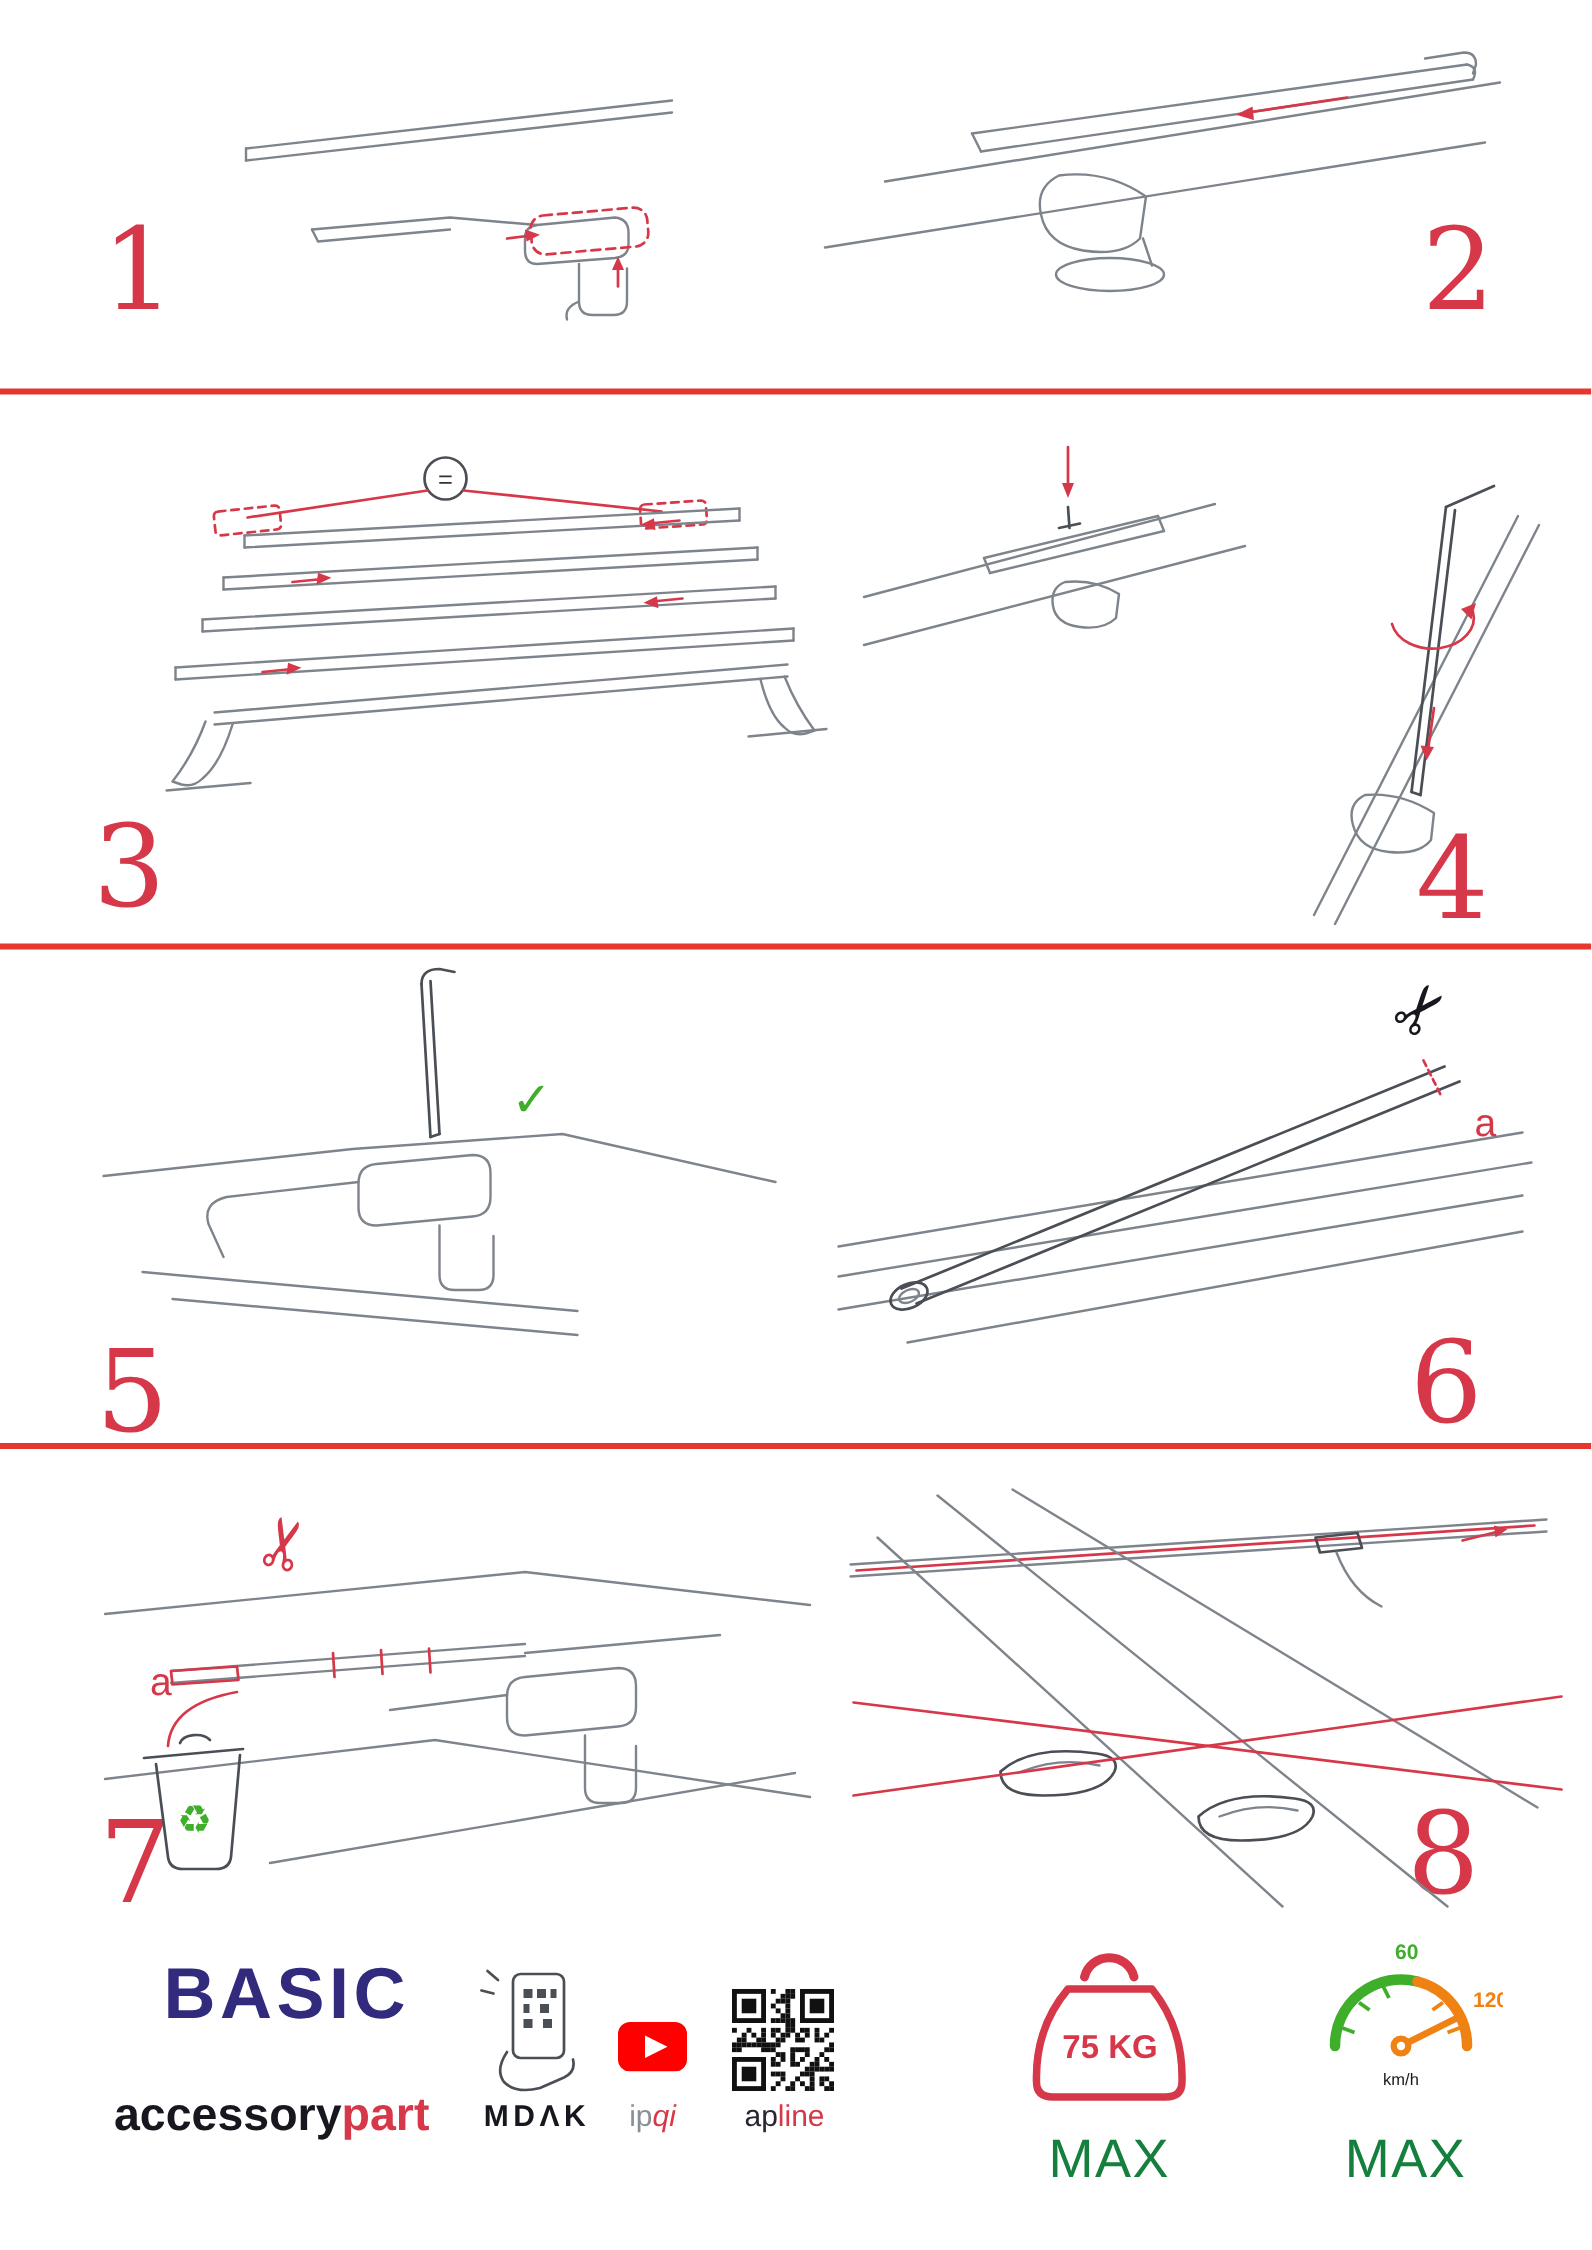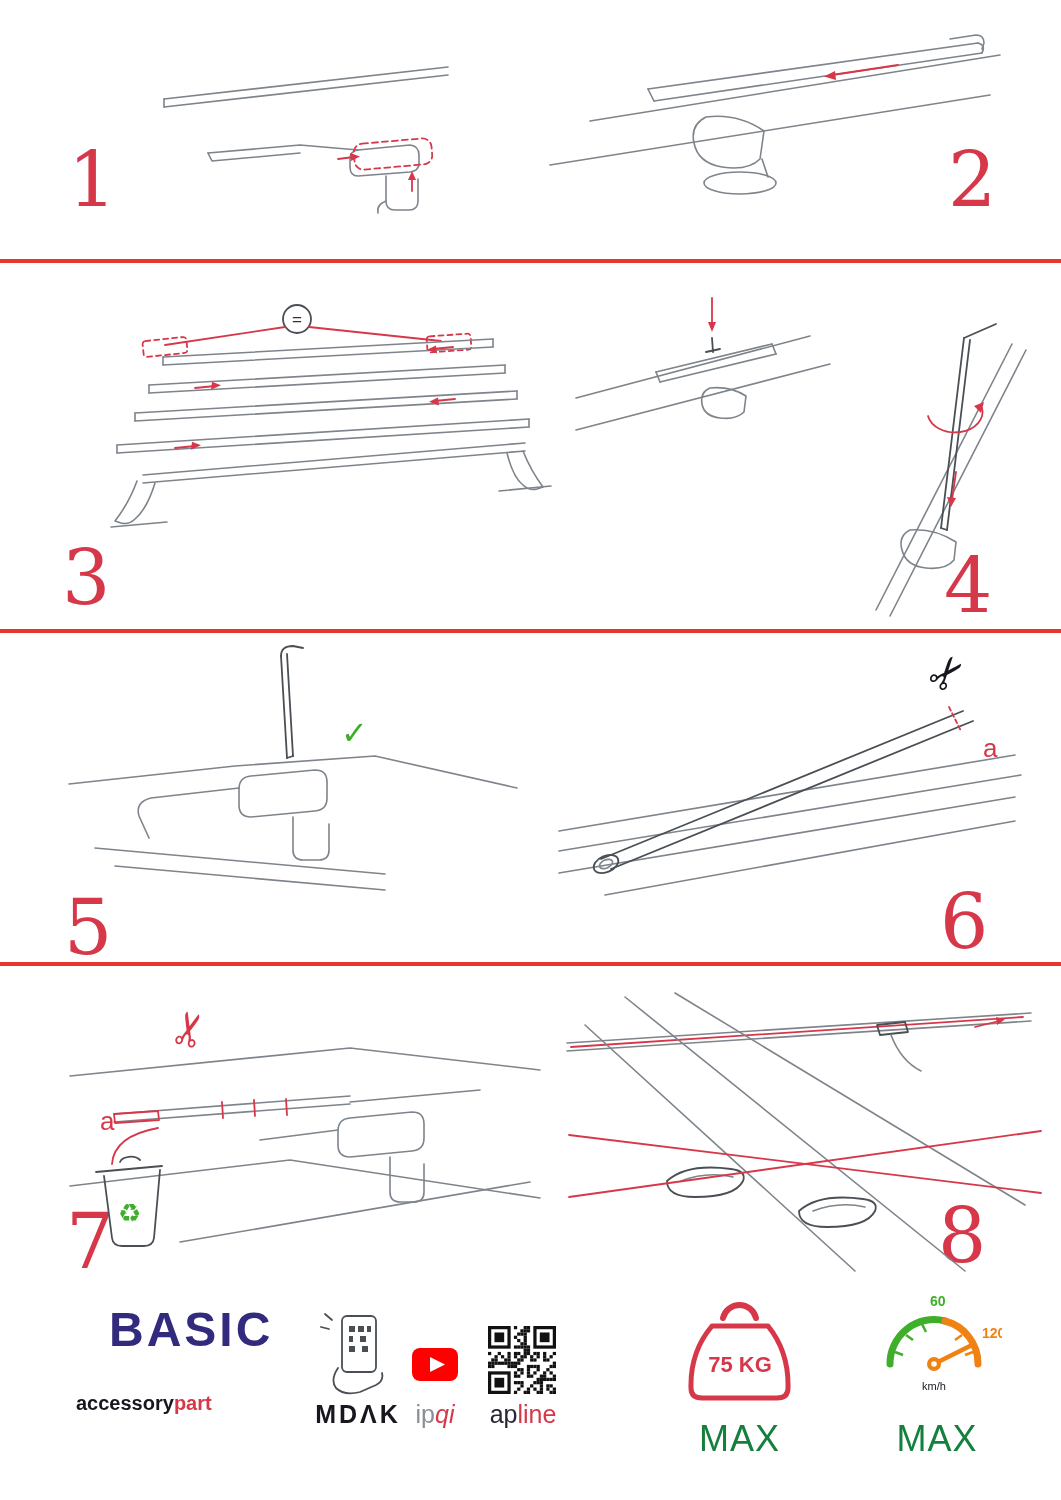--- a/index.html
+++ b/index.html
@@ -17,23 +17,23 @@
   .illus { position:absolute; }
 
   
   .ln   { stroke:#7e848b; fill:none; stroke-width:1.6; stroke-linecap:round; stroke-linejoin:round; }
   .lnd  { stroke:#4a4f55; fill:none; stroke-width:1.8; stroke-linecap:round; stroke-linejoin:round; }
   .redln{ stroke:#d6384a; fill:none; stroke-width:1.8; stroke-linecap:round; stroke-linejoin:round; }
   .redfill { fill:#d6384a; }
 
   
   .brand-name { position:absolute; left:84px; top:1302px; font-size:48px; font-weight:bold; letter-spacing:3px; color:#312a7d;margin-left:25px; }
-  .brand-sub  { position:absolute; left:76px; top:1392px; font-size:20px; font-weight:bold; color:#17171f; }
+  .brand-sub  { position:absolute; left:76px; top:1392px; font-size:31px; font-weight:bold; color:#17171f; }
   .brand-sub .red-part { color:#d6384a; }
-  .partner-label { position:absolute; font-size:25px; color:#17171f; }
+  .partner-label { position:absolute; font-size:20px; color:#17171f; }
   .lbl-mdak   { left:300px; top:1400px; width:116px; text-align:center; font-weight:600; letter-spacing:3px; }
   .lbl-ipqi   { left:404px; top:1400px; width:62px;  text-align:center; color:#8a8f94; }
   .lbl-ipqi .red-part { color:#d6384a;font-style:italic; }
   .lbl-apline { left:486px; top:1400px; width:74px;  text-align:center; font-weight:normal; color:#272733; }
   .lbl-apline .red-part { color:#d6384a; }
   .max-label { position:absolute; font-size:36px; color:#15803d; letter-spacing:1px; text-align:center; }
 </style>
 </head>
 <body>
 

